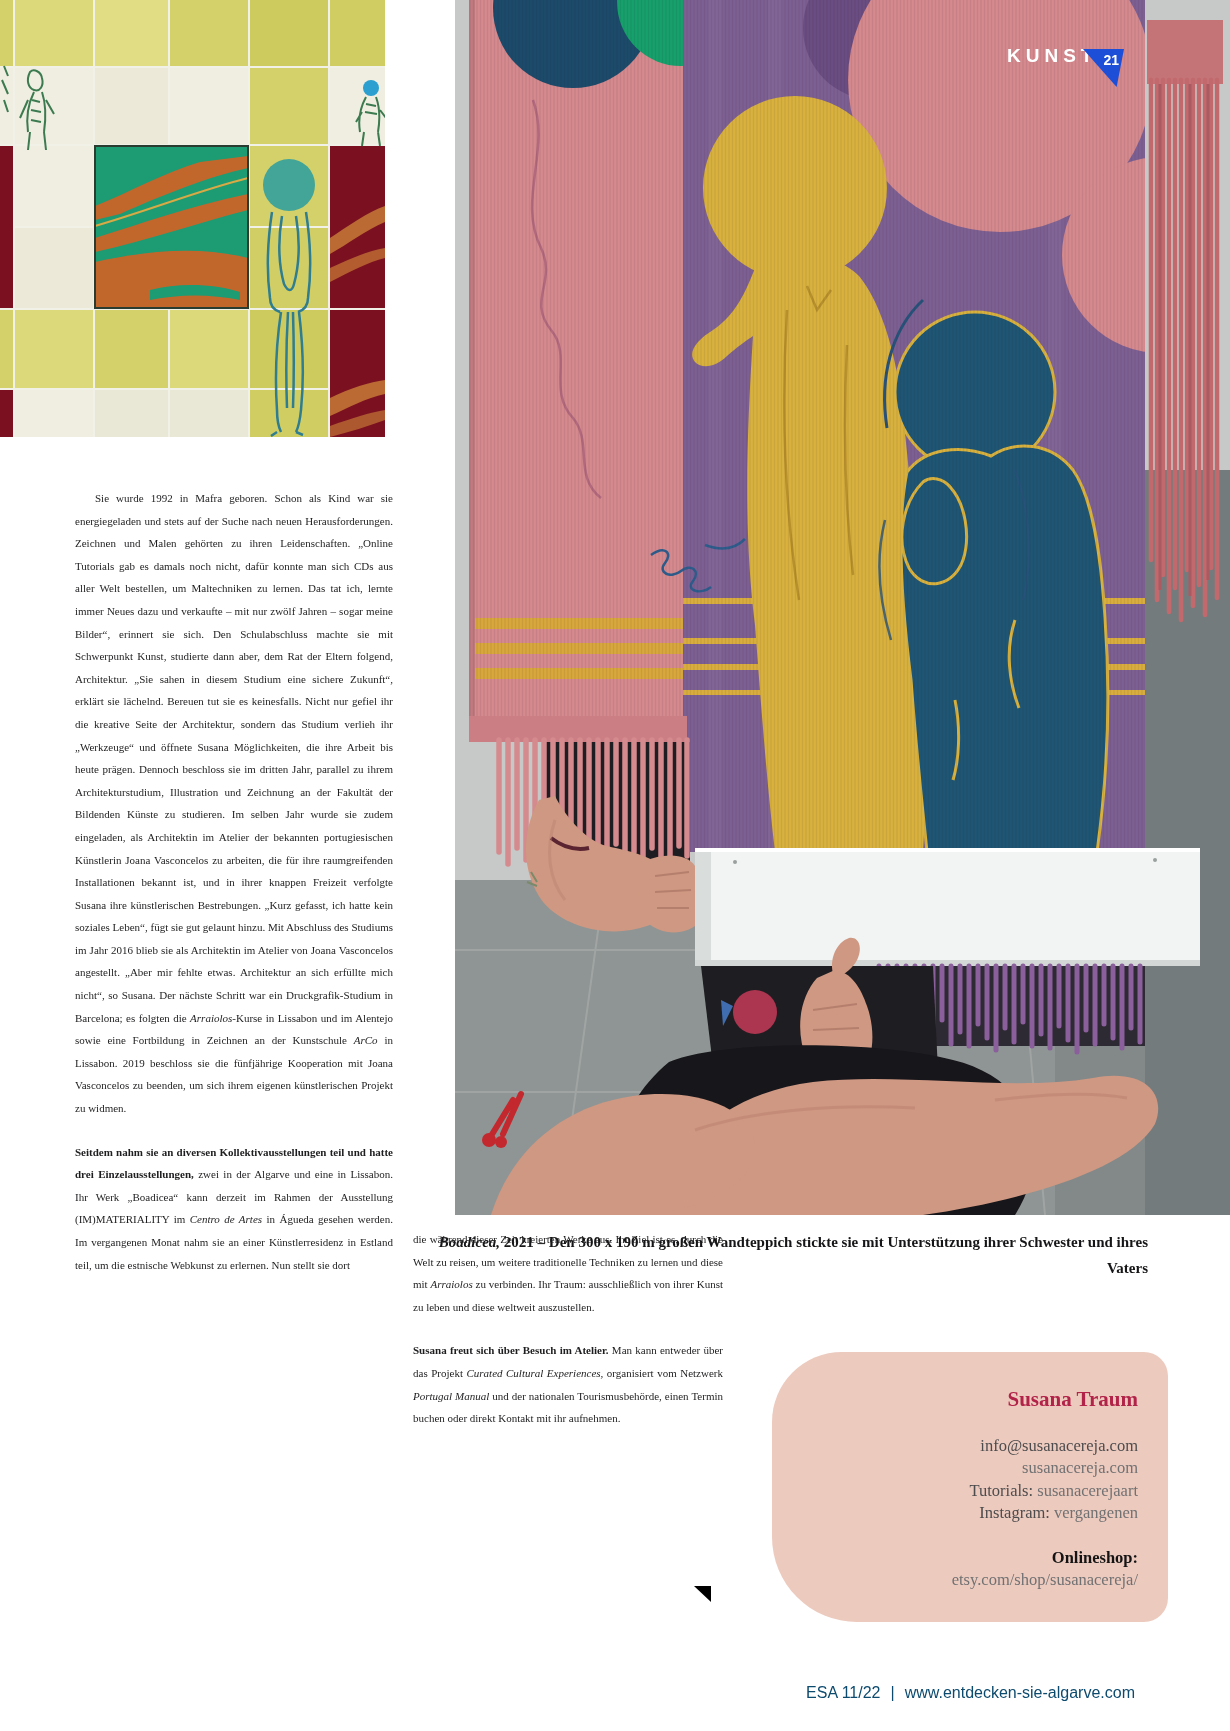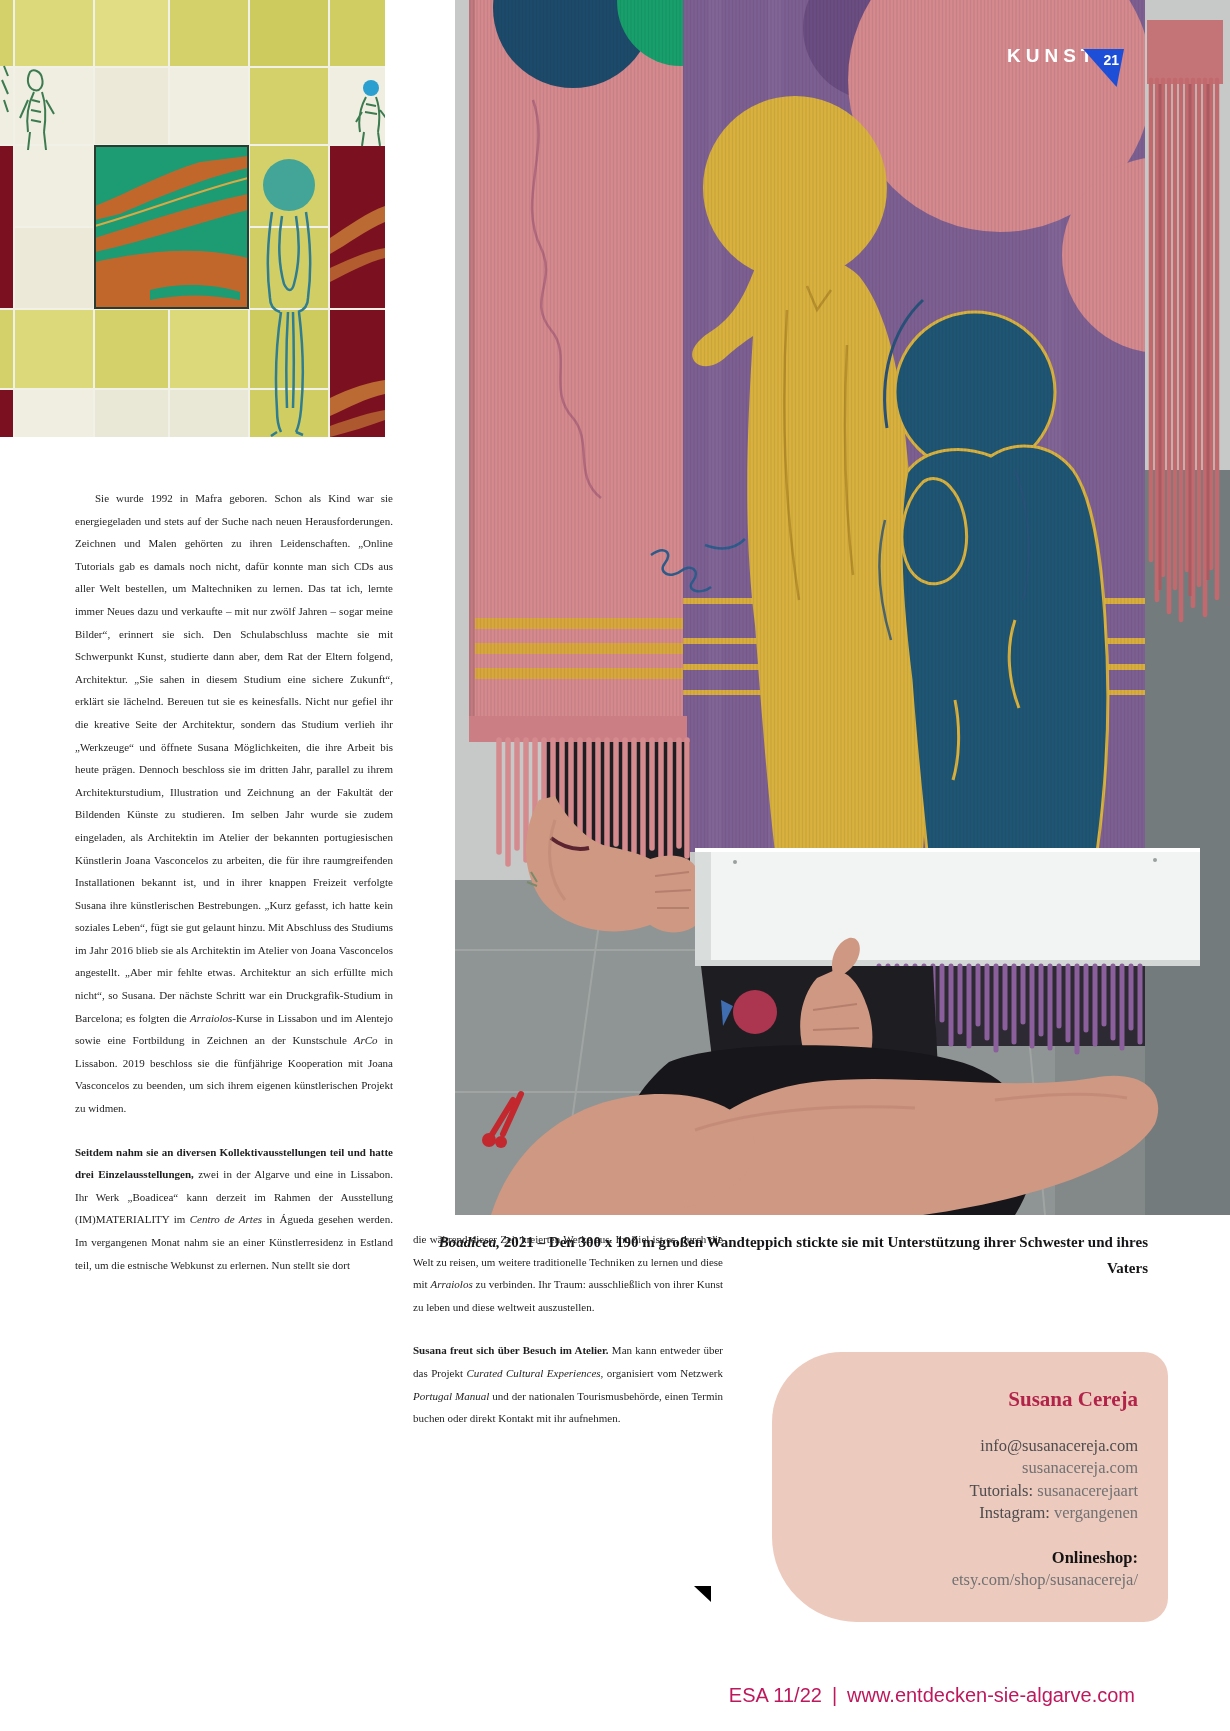--- a/index.html
+++ b/index.html
@@ -29,21 +29,21 @@
            font-weight:bold;font-size:15px;line-height:26px;color:#161618;}
   .endmark{position:absolute;left:694px;top:1586px;width:17px;height:16px;background:#000;
            clip-path:polygon(0 0,100% 0,100% 100%);}
   .contact{position:absolute;left:772px;top:1352px;width:396px;height:270px;background:#edcabe;
            border-radius:70px 24px 24px 85px;box-sizing:border-box;padding:36px 30px 0 0;
            text-align:right;font-size:16.5px;line-height:22.5px;color:#4c4c4e;}
   .contact .name{font-size:21px;font-weight:bold;color:#b22349;margin-bottom:24px;}
   .contact .val{font-weight:normal;color:#707173;}
   .contact .shoplbl{font-weight:bold;color:#141414;margin-top:22px;}
   .footer{position:absolute;left:600px;top:1684px;width:535px;text-align:right;
-          font-family:"Liberation Sans",sans-serif;font-size:20px;color:#be185d;}
+          font-family:"Liberation Sans",sans-serif;font-size:16px;color:#0c4a6e;}
   .footer .sep{margin:0 10px;}
 </style>
 </head>
 <body>
 
 <div class="page">
 
   <svg class="artwork" width="385" height="437" viewBox="0 0 385 437">
     <rect width="385" height="437" fill="#f2f1e8"></rect>
     <g>
@@ -235,21 +235,21 @@
 
   <div class="caption"><span class="run-bolditalic">Boadicea,</span><span class="run-bold"> 2021 – Den 300 x 190 m großen Wandteppich stickte sie mit Unterstützung ihrer Schwester und ihres Vaters</span></div>
 
   <div class="col col-mid">
     <p><span class="run-normal">die während dieser Zeit kreierten Werke aus. Ihr Ziel ist es, durch die Welt zu reisen, um weitere traditionelle Techniken zu lernen und diese mit </span><span class="run-italic">Arraiolos</span><span class="run-normal"> zu verbinden. Ihr Traum: ausschließlich von ihrer Kunst zu leben und diese weltweit auszustellen.</span></p>
     <p><span class="run-bold">Susana freut sich über Besuch im Atelier.</span><span class="run-normal"> Man kann entweder über das Projekt </span><span class="run-italic">Curated Cultural Experiences,</span><span class="run-normal"> organisiert vom Netzwerk </span><span class="run-italic">Portugal Manual</span><span class="run-normal"> und der nationalen Tourismusbehörde, einen Termin buchen oder direkt Kontakt mit ihr aufnehmen.</span></p>
   </div>
   <div class="endmark"></div>
 
   <div class="contact">
-    <div class="name">Susana Cereja</div>
+    <div class="name">Susana Traum</div>
     <div><span>info@susanacereja.com</span></div>
     <div class="val"><span>susanacereja.com</span></div>
     <div><span>Tutorials: </span><span class="val">susanacerejaart</span></div>
     <div><span>Instagram: </span><span class="val">vergangenen</span></div>
     <div class="shoplbl">Onlineshop:</div>
     <div class="val"><span>etsy.com/shop/susanacereja/</span></div>
   </div>
 
   <div class="footer">
     <span>ESA 11/22</span><span class="sep">|</span><span>www.entdecken-sie-algarve.com</span>

